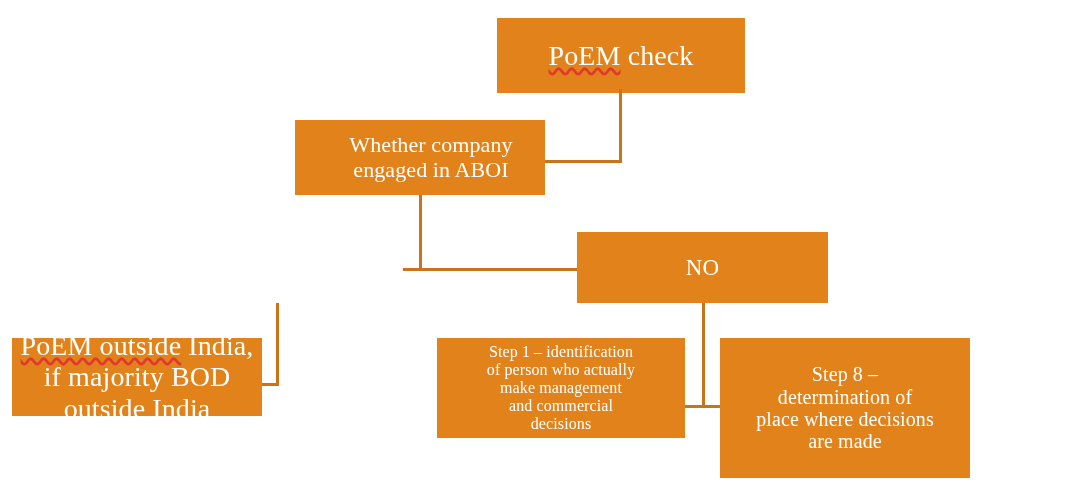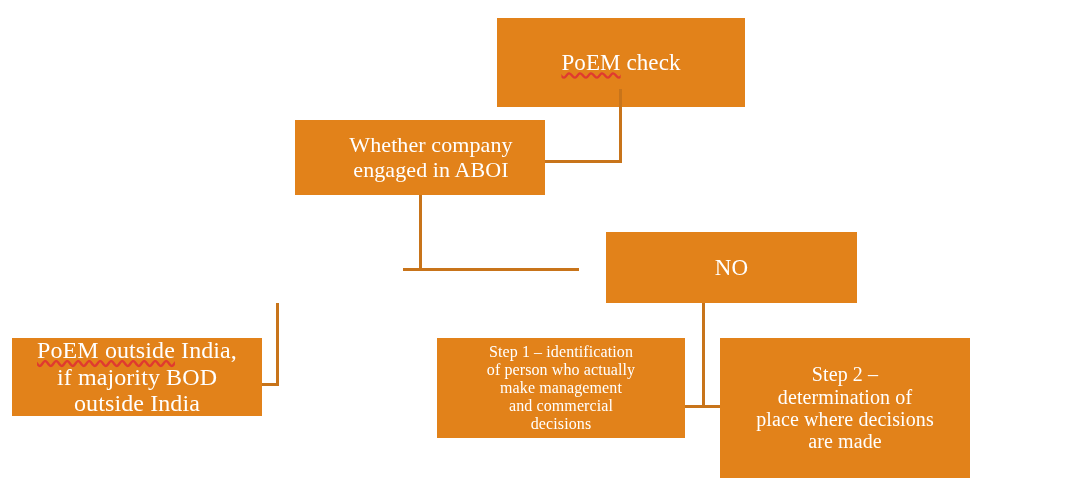--- a/index.html
+++ b/index.html
@@ -39,25 +39,25 @@
     -webkit-text-decoration: underline wavy #e03a2f;
   }
   .connector {
     position: absolute;
     background: #C8741A;
   }
   .h { height: 3px; }
   .v { width: 3px; }
 
   
-  #node-poem-check       { left: 497px; top: 18px;  width: 248px; height: 89px;  font-size: 23px; }
+  #node-poem-check       { left: 497px; top: 18px;  width: 248px; height: 75px;  font-size: 28px; }
   #node-aboi             { left: 295px; top: 120px; width: 250px; height: 75px;  font-size: 22px; padding-left: 28px; }
   #node-yes              { left: 153px; top: 234px; width: 250px; height: 69px;  font-size: 23px; }
-  #node-no               { left: 577px; top: 232px; width: 251px; height: 71px;  font-size: 23px; margin-left: 29px; }
-  #node-poem-outside     { left: 12px;  top: 338px; width: 250px; height: 78px;  font-size: 24px; }
+  #node-no               { left: 577px; top: 232px; width: 251px; height: 71px;  font-size: 23px; }
+  #node-poem-outside     { left: 12px;  top: 338px; width: 250px; height: 78px;  font-size: 28px; }
   #node-step1            { left: 437px; top: 338px; width: 248px; height: 100px; font-size: 16px; }
   #node-step2            { left: 720px; top: 338px; width: 250px; height: 140px; font-size: 20px; }
 
   
   #conn-poem-down        { left: 619px; top: 89px;  height: 74px; }
   #conn-poem-left        { left: 545px; top: 160px; width: 77px; }
   #conn-aboi-down        { left: 419px; top: 195px; height: 76px; }
   #conn-split-h          { left: 403px; top: 268px; width: 176px; }
   #conn-yes-down         { left: 276px; top: 303px; height: 83px; }
   #conn-yes-left         { left: 259px; top: 383px; width: 20px; }
@@ -102,19 +102,19 @@
 
   <div class="node" id="node-step1">
     <span class="label">Step 1 – identification
 of person who actually
 make management
 and commercial
 decisions</span>
   </div>
 
   <div class="node" id="node-step2">
-    <span class="label">Step 2 –
+    <span class="label">Step 8 –
 determination of
 place where decisions
 are made</span>
   </div>
 
 </div>
 
 </body></html>

